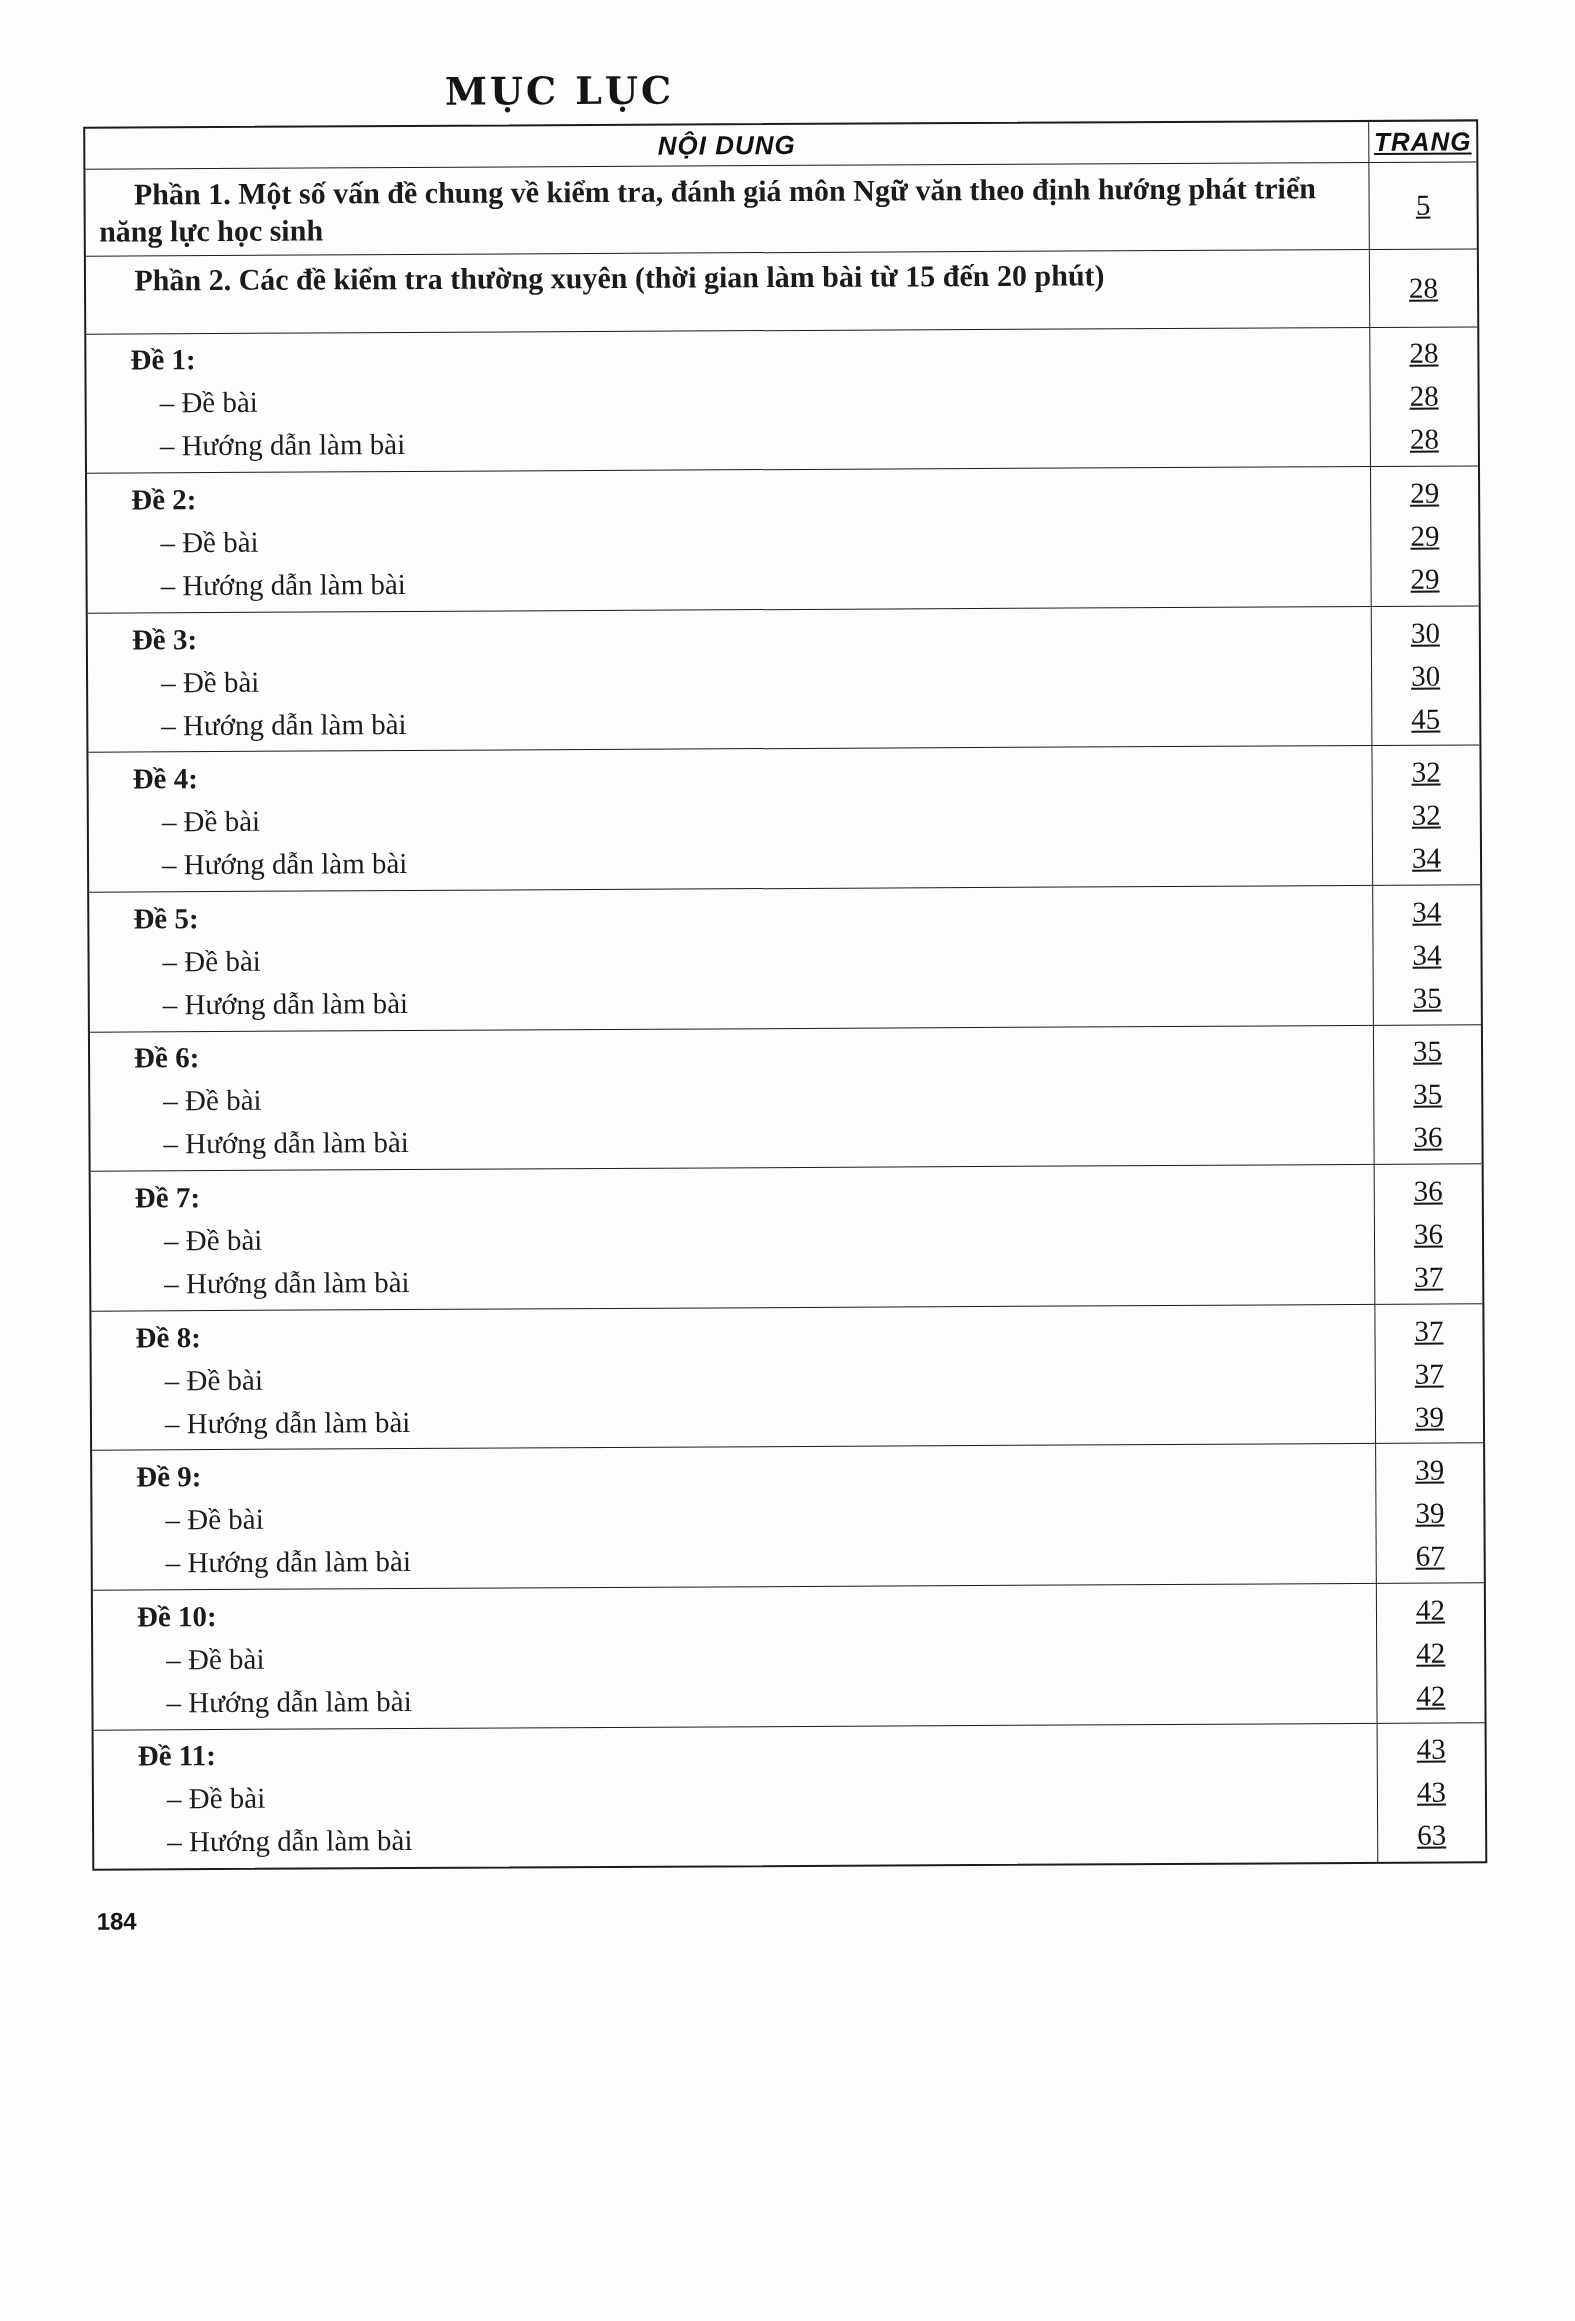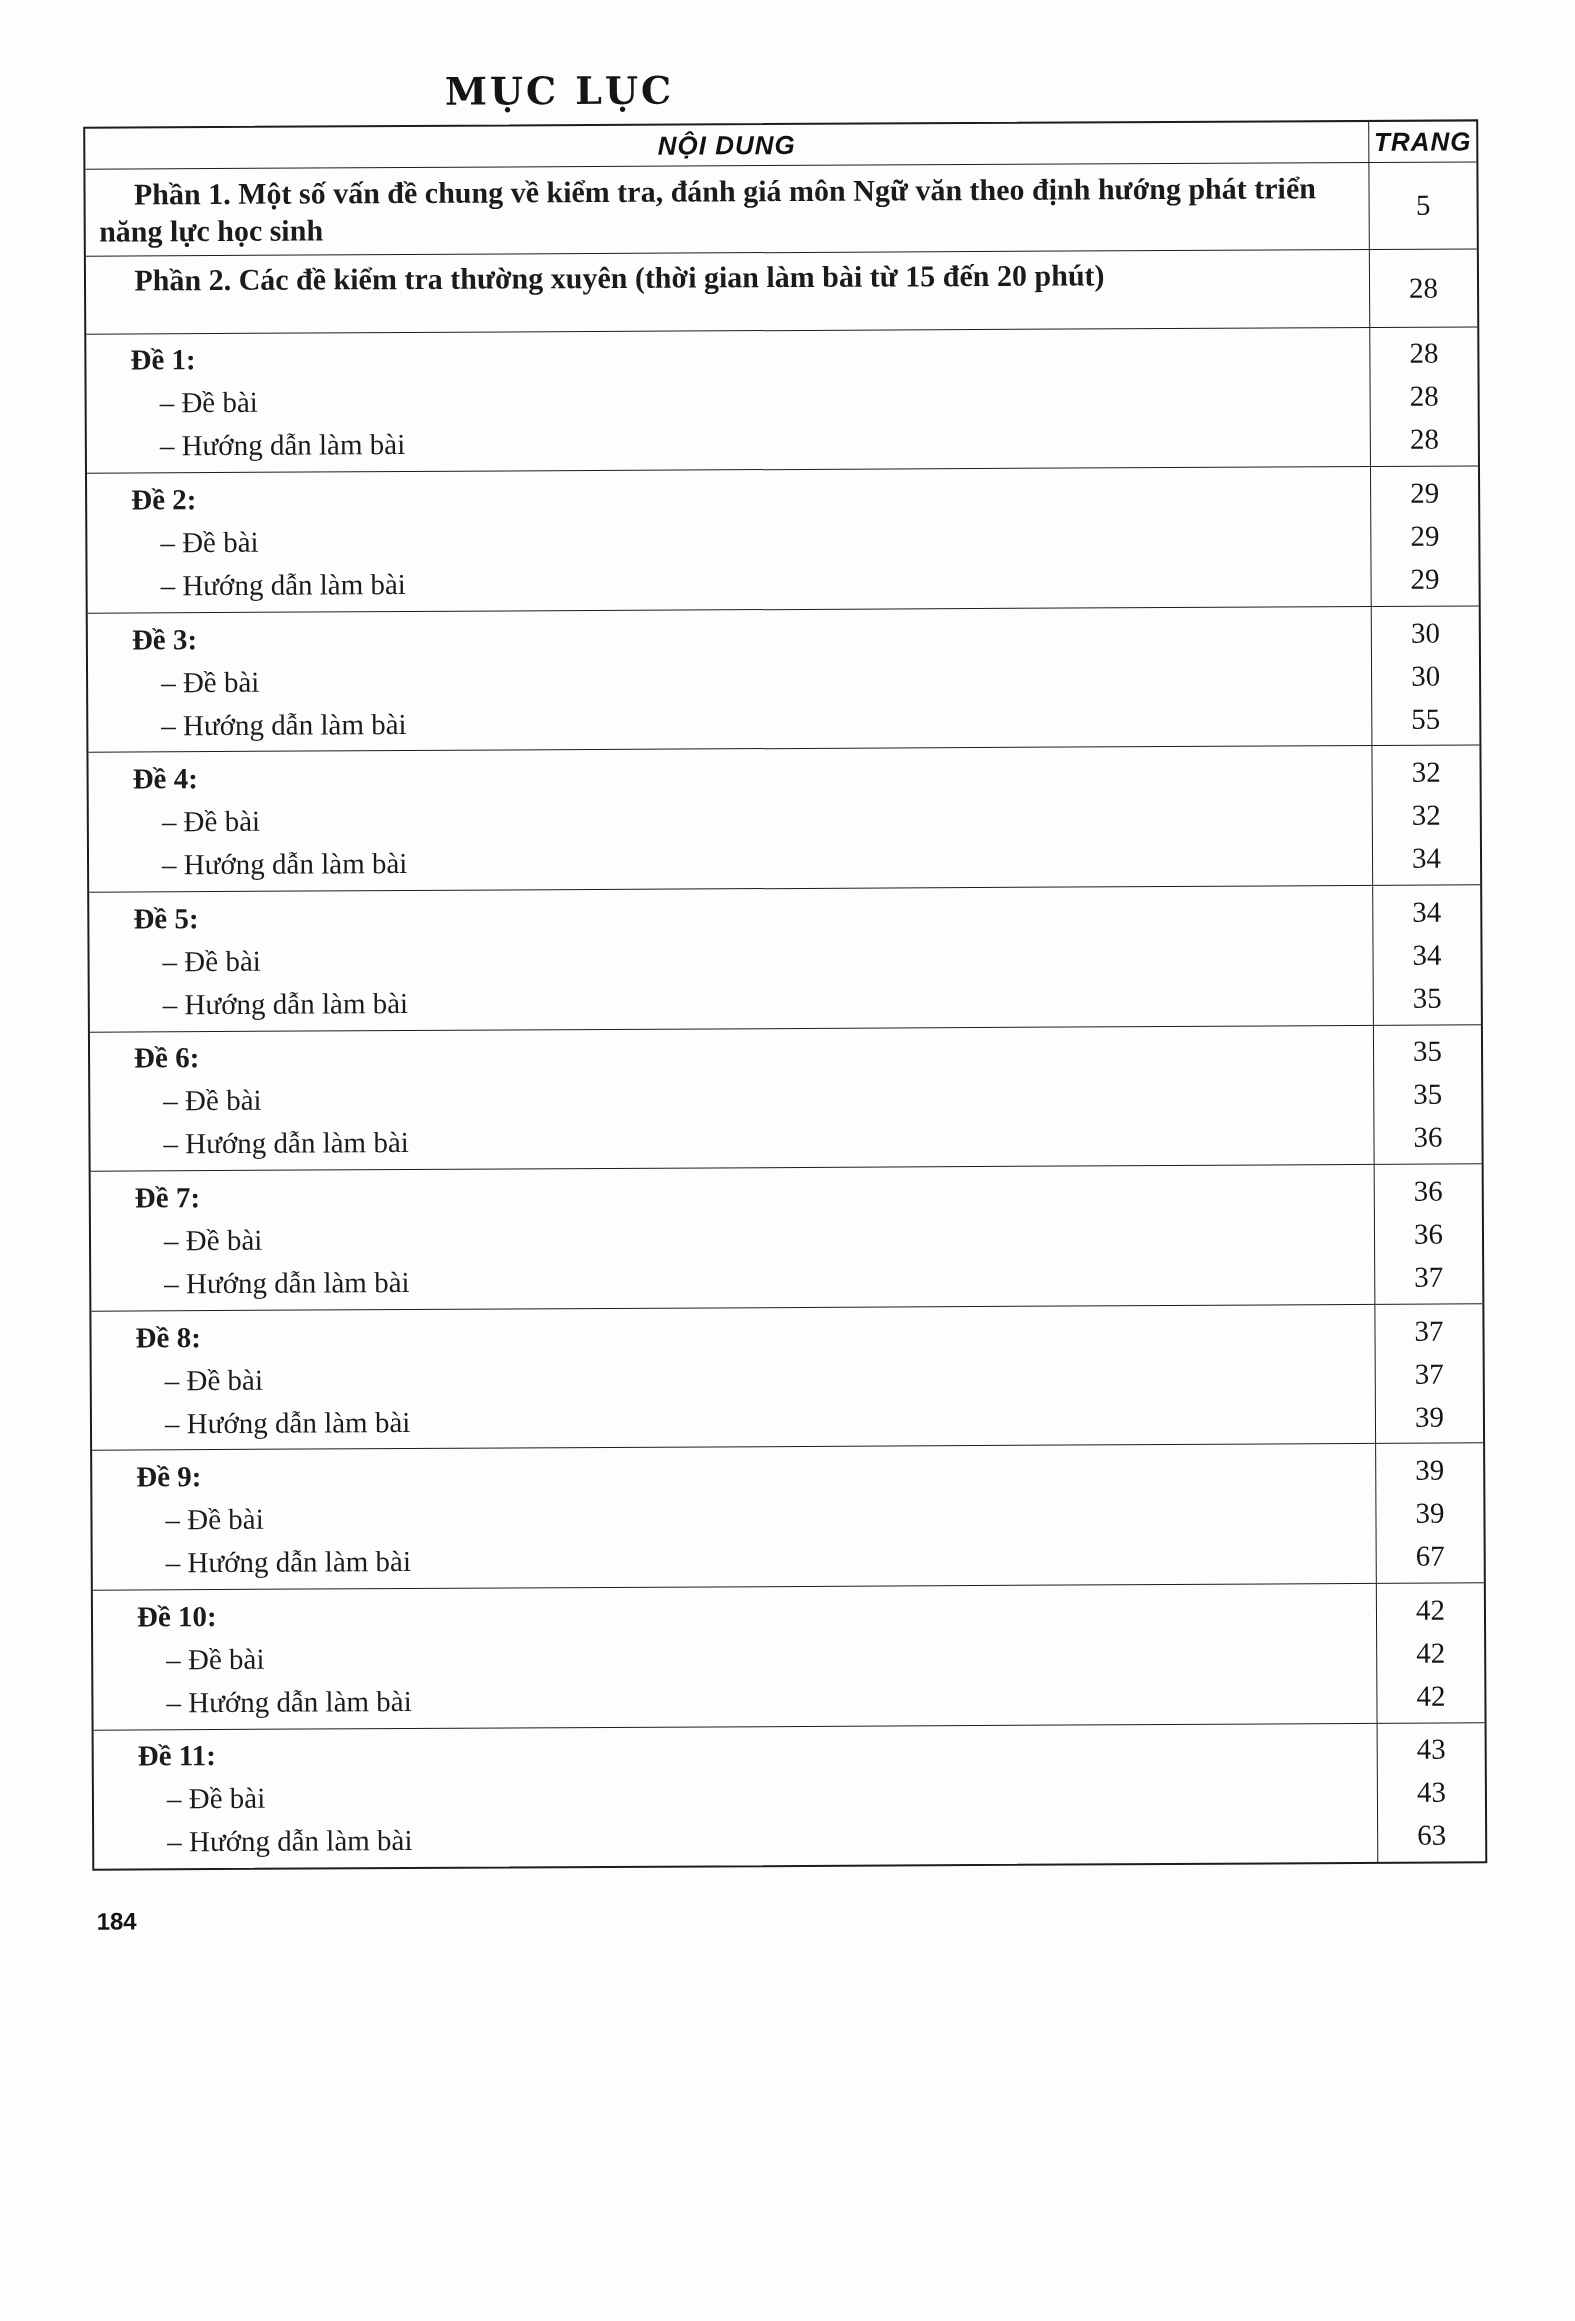--- a/index.html
+++ b/index.html
@@ -48,20 +48,21 @@
   #groups-container .group-row:last-child {
     border-bottom: none;
   }
   .cell { box-sizing: border-box; }
   .content-cell { flex: 1; min-width: 0; }
   .page-cell {
     width: 108px;
     border-left: 1.9px solid #1d1d1d;
     font-size: 29px;
     color: #141414;
+    text-decoration: underline;
   }
   
   .header-row { height: 40px; align-items: stretch; }
   .header-content, .header-page {
     font-family: "Liberation Sans", sans-serif;
     font-style: italic;
     font-weight: bold;
     font-size: 26px;
     letter-spacing: 1px;
     display: flex;
@@ -173,21 +174,21 @@
 
   <div class="row group-row">
     <div class="cell content-cell group-content">
       <div class="group-title">Đề 3:</div>
     <div class="item-line">– Đề bài</div>
               <div class="item-line">– Hướng dẫn làm bài</div>
             </div>
     <div class="cell page-cell group-pages">
               <div class="page-line">30</div>
               <div class="page-line">30</div>
-              <div class="page-line">55</div>
+              <div class="page-line">45</div>
             </div>
   </div>
 
   <div class="row group-row">
     <div class="cell content-cell group-content">
       <div class="group-title">Đề 4:</div>
     <div class="item-line">– Đề bài</div>
               <div class="item-line">– Hướng dẫn làm bài</div>
             </div>
     <div class="cell page-cell group-pages">

